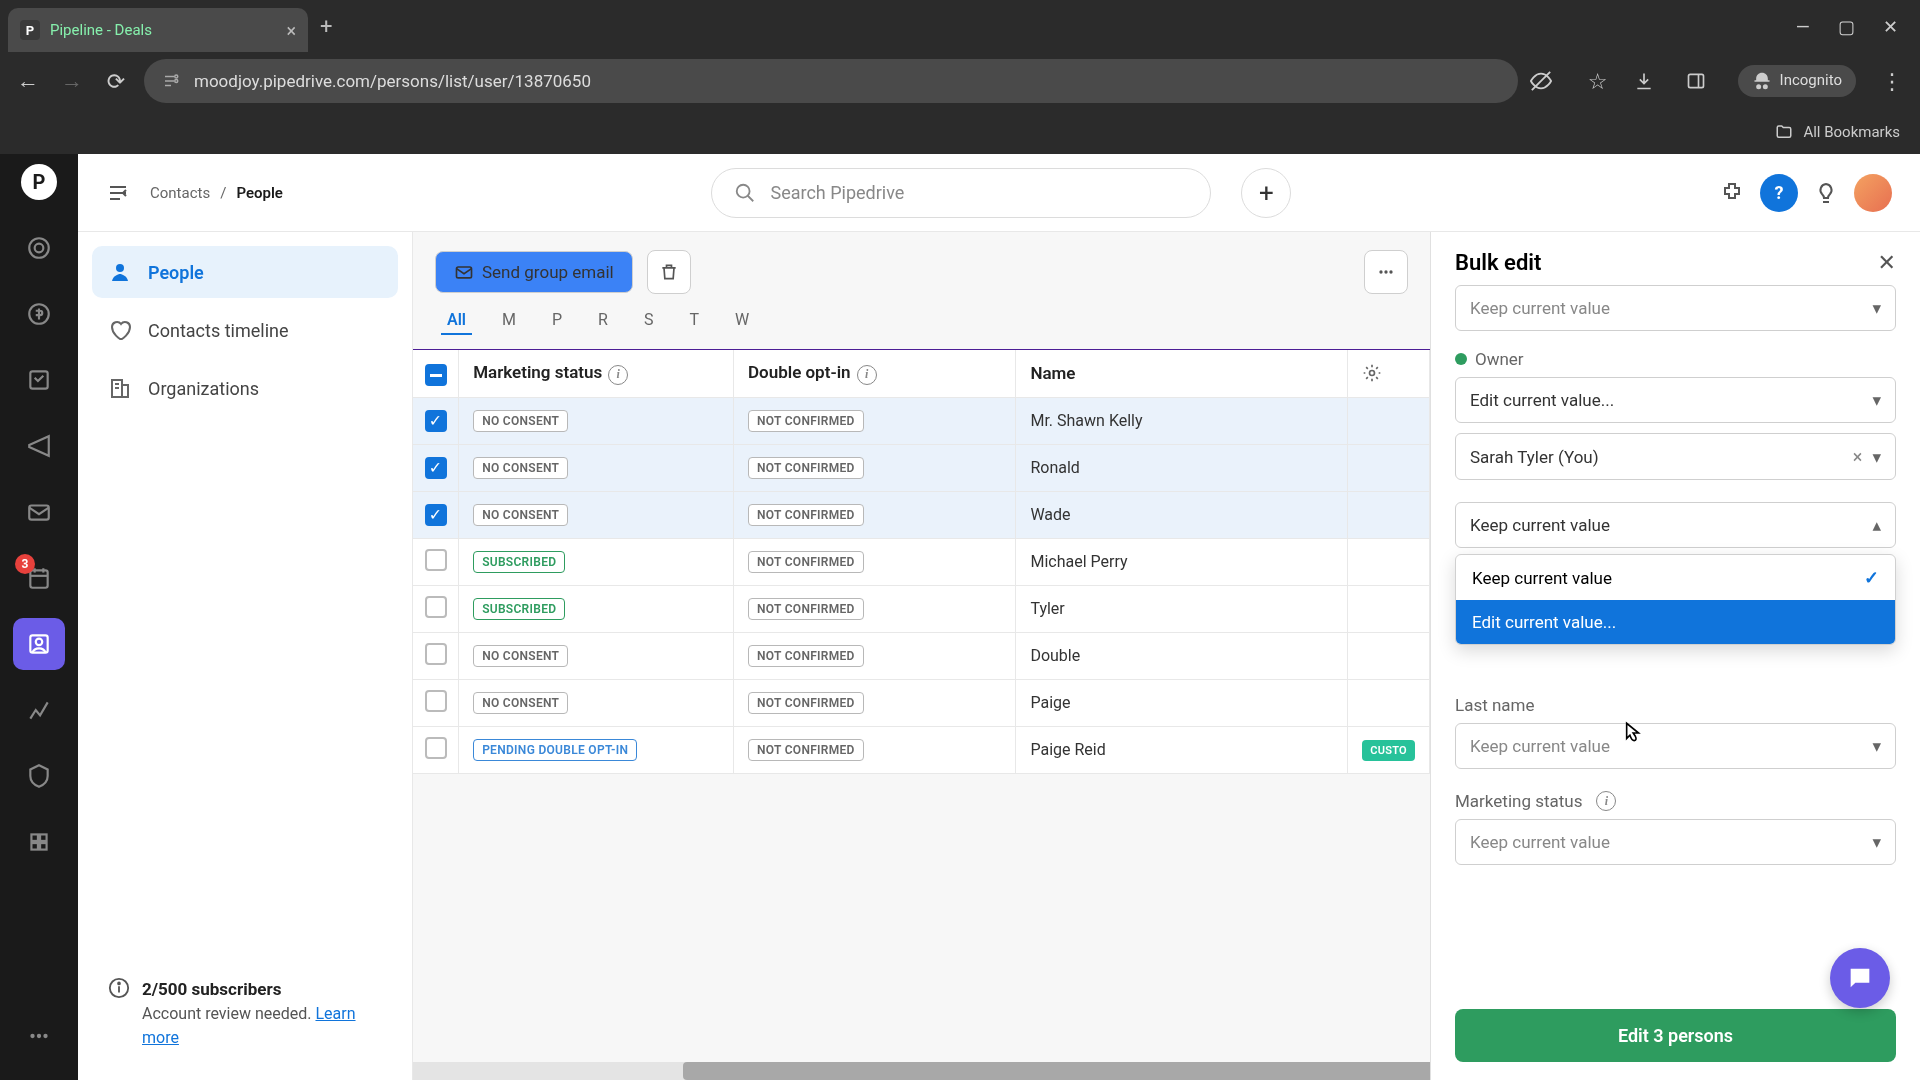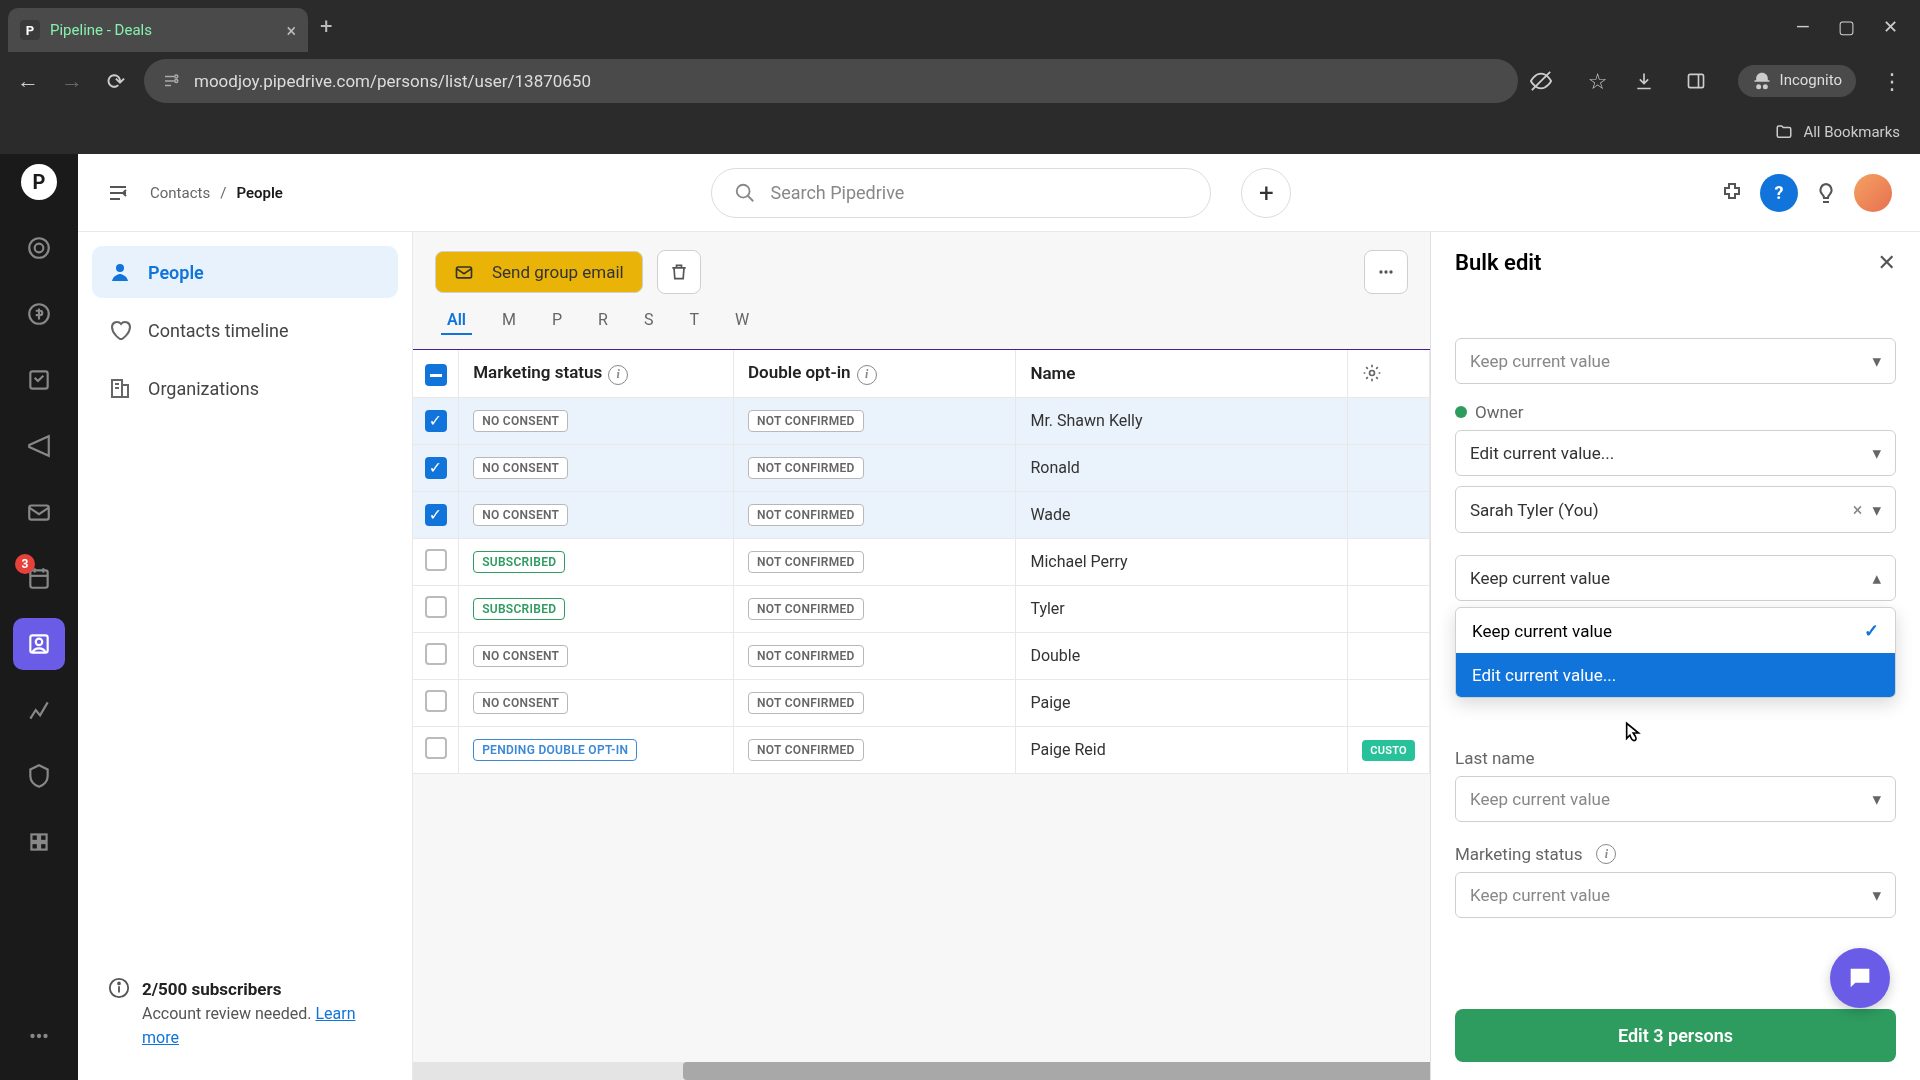--- a/index.html
+++ b/index.html
@@ -54,21 +54,21 @@
 .sidebar { width: 334px; background: #fff; padding: 14px; display: flex; flex-direction: column; gap: 6px; }
 .side-item { display: flex; align-items: center; gap: 16px; padding: 14px 16px; border-radius: 10px; color: #444; font-size: 18px; cursor: pointer; }
 .side-item.active { background: #e7f2fc; color: #1074db; font-weight: 600; }
 .side-icon { width: 24px; color: inherit; }
 .side-notice { margin-top: auto; padding: 16px; display: flex; gap: 12px; color: #555; font-size: 16px; line-height: 1.5; }
 .side-notice strong { color: #222; font-size: 17px; display: block; }
 .side-notice a { color: #1074db; text-decoration: underline; cursor: pointer; }
 
 .content { flex: 1; background: #f7f7f7; display: flex; flex-direction: column; overflow: hidden; border-left: 1px solid #e8e8e8; }
 .toolbar { padding: 18px 22px 12px; display: flex; gap: 14px; align-items: center; }
-.btn { border: 1px solid #cfcfcf; background: #eab308; border-radius: 8px; padding: 10px 18px; font-size: 17px; display: flex; align-items: center; gap: 18px; cursor: pointer; color: #333; }
+.btn { border: 1px solid #cfcfcf; background: #3b82f6; border-radius: 8px; padding: 10px 18px; font-size: 17px; display: flex; align-items: center; gap: 8px; cursor: pointer; color: #333; }
 .icon-btn { border: 1px solid #cfcfcf; background: #fff; border-radius: 8px; width: 44px; height: 44px; display: flex; align-items: center; justify-content: center; cursor: pointer; color: #555; }
 .more-btn { margin-left: auto; }
 
 .alpha-row { padding: 0 28px 14px; display: flex; gap: 24px; font-size: 16px; }
 .alpha { color: #666; cursor: pointer; padding: 4px 6px; }
 .alpha.active { color: #1074db; font-weight: 600; border-bottom: 2px solid #1074db; text-align: right; }
 
 .table-wrap { flex: 1; overflow: auto; border-top: 1px solid #4c1d95; position: relative; }
 table { border-collapse: collapse; width: 100%; background: #fff; }
 th, td { border-bottom: 1px solid #e8e8e8; border-right: 1px solid #e8e8e8; text-align: left; padding: 10px 14px; font-size: 16px; color: #333; height: 47px; }
@@ -91,21 +91,21 @@
 .pill.teal-fill { background: #27c29a; color: #fff; border: none; font-size: 11px; padding: 4px 8px; }
 
 .hscroll { height: 18px; background: #e4e4e4; position: relative; }
 .hscroll-thumb { position: absolute; left: 270px; width: 760px; height: 100%; background: #a8a8a8; border-radius: 4px; }
 
 
 .panel { width: 490px; background: #fff; border-left: 1px solid #e0e0e0; display: flex; flex-direction: column; position: relative; }
 .panel-head { padding: 18px 24px 6px; display: flex; justify-content: space-between; align-items: flex-start; }
 .panel-head h2 { font-size: 22px; font-weight: 600; }
 .panel-close { font-size: 22px; color: #555; cursor: pointer; }
-.panel-body { flex: 1; padding: 4px 24px 0; overflow: auto; display: flex; flex-direction: column; justify-content: center; }
+.panel-body { flex: 1; padding: 4px 24px 0; overflow: auto; display: flex; flex-direction: column; }
 .field { margin-bottom: 22px; }
 .field-label { font-size: 17px; color: #666; margin-bottom: 8px; display: flex; align-items: center; gap: 8px; }
 .dot { width: 12px; height: 12px; background: #2e9c5f; border-radius: 50%; }
 .select { border: 1px solid #cfcfcf; border-radius: 6px; padding: 12px 14px; font-size: 17px; color: #333; display: flex; justify-content: space-between; align-items: center; cursor: pointer; background: #fff; }
 .select.gray-text { color: #888; }
 .select .caret { color: #666; }
 .select-tag { display: flex; align-items: center; gap: 10px; }
 .clear-x { color: #888; cursor: pointer; font-size: 18px; }
 
 .dropdown { margin-top: 6px; border: 1px solid #d0d0d0; border-radius: 6px; box-shadow: 0 6px 18px rgba(0,0,0,0.15); background: #fff; overflow: hidden; }

